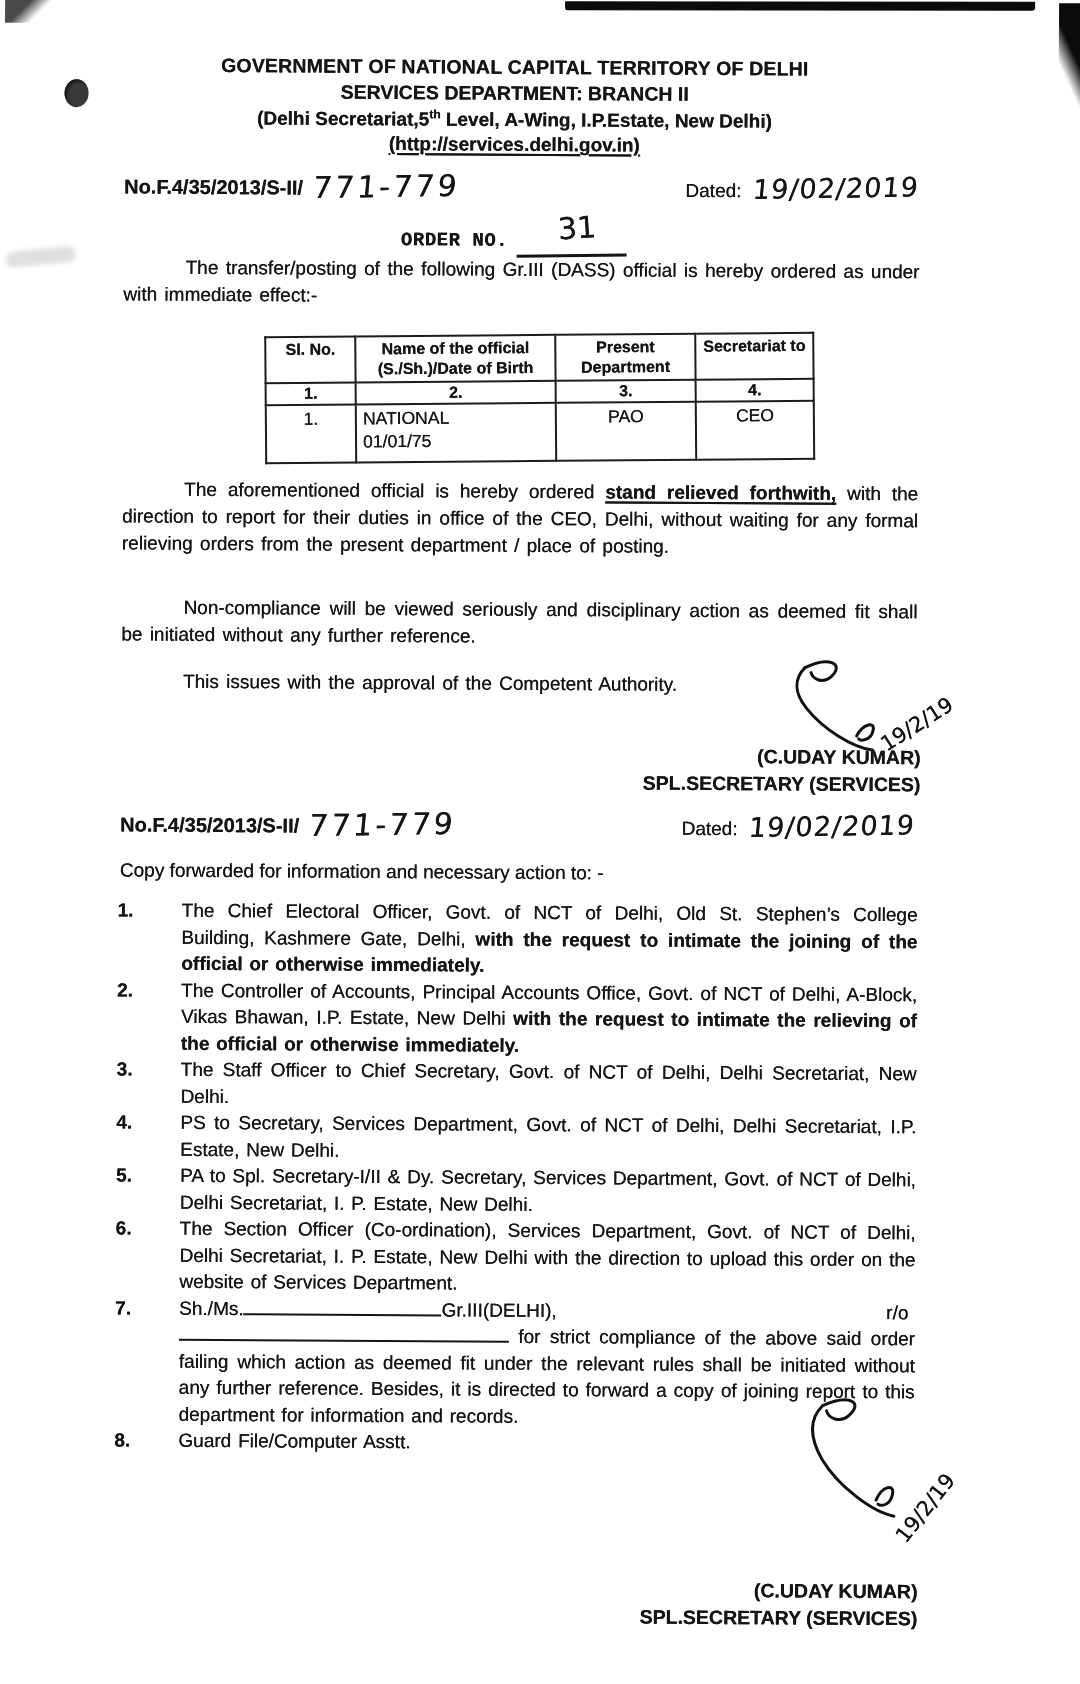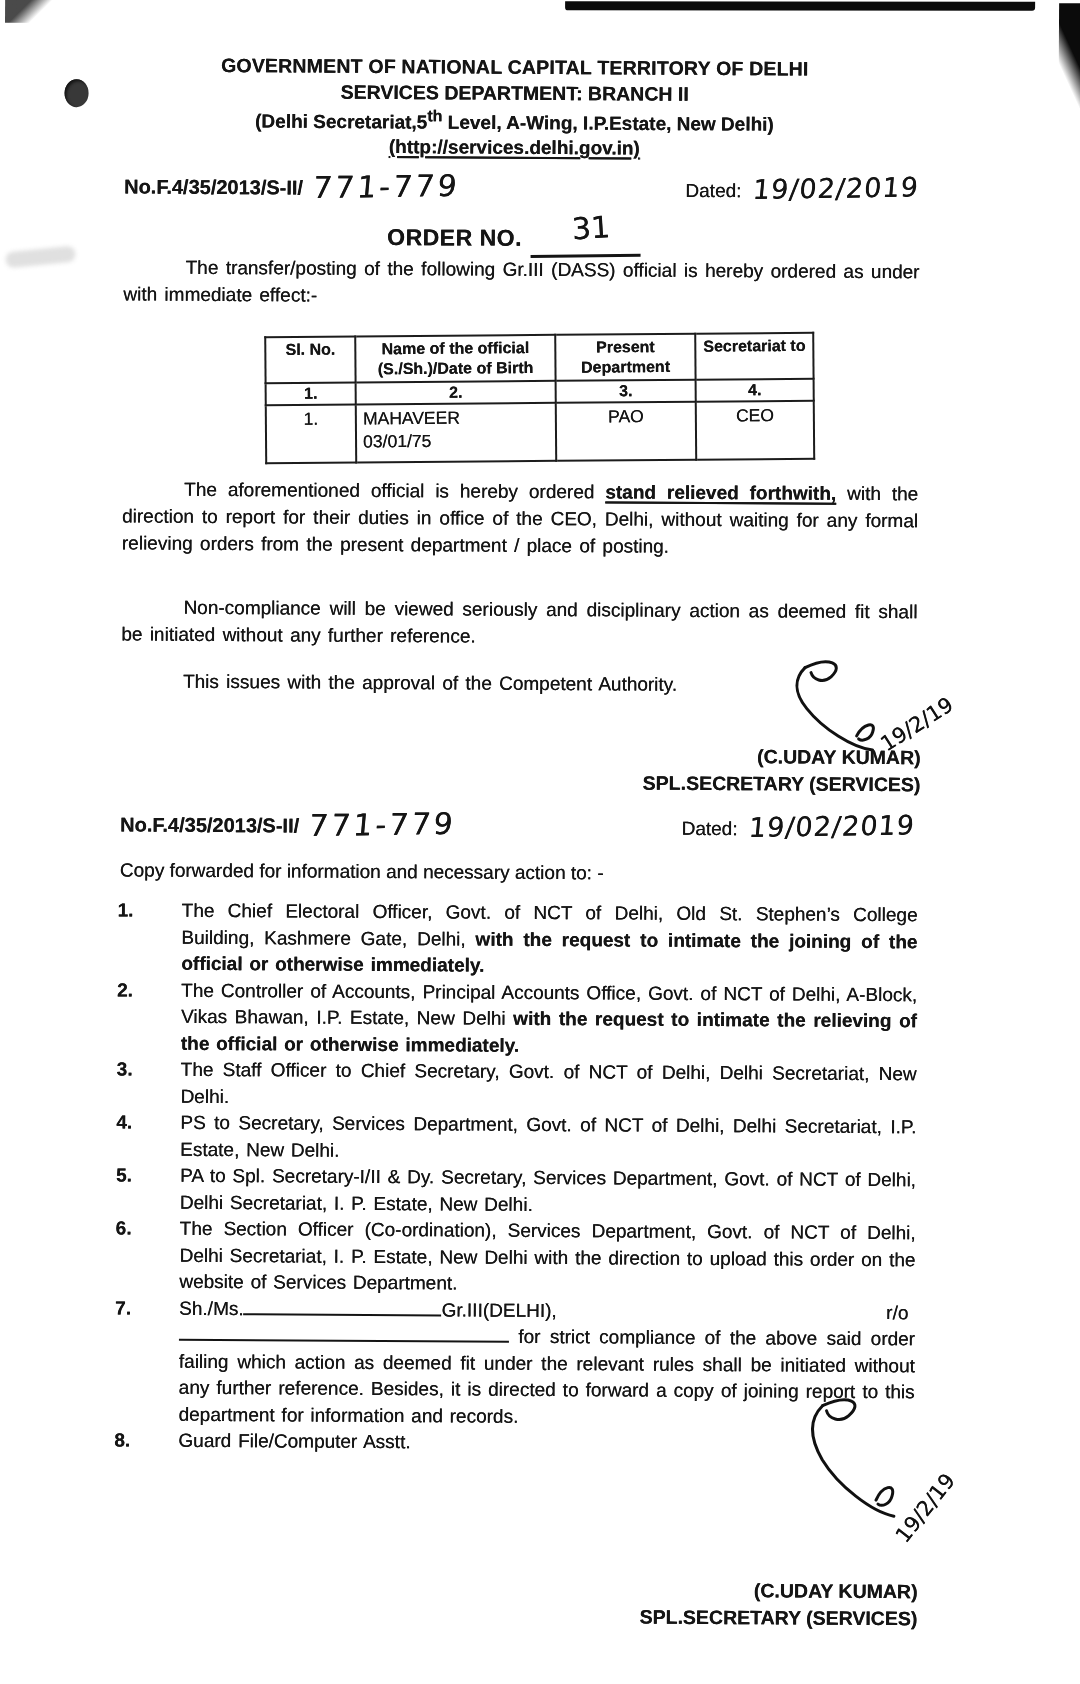--- a/index.html
+++ b/index.html
@@ -21,34 +21,34 @@
   .top-strip{left:560px;top:0;width:470px;height:9px;transform:skewY(-0.3deg);border-radius:0 0 3px 3px;}
   .top-left-mark{left:0;top:0;width:58px;height:26px;background:linear-gradient(135deg,#2a2a2a 0%,#2a2a2a 35%,transparent 60%);opacity:.85;}
   .right-wedge{right:0;top:0;width:26px;height:110px;background:linear-gradient(245deg,#0b0b0b 0%,#0b0b0b 45%,transparent 70%);}
   .hole-punch{left:60px;top:82px;width:24px;height:28px;border-radius:50%;background:#383838;box-shadow:inset 2px 2px 3px #141414;}
   .smudge{left:2px;top:252px;width:70px;height:16px;background:#9a9a9a;opacity:.30;border-radius:8px;filter:blur(2px);transform:rotate(-6deg);}
   
   .hdr{position:absolute;left:0;top:56px;width:1020px;text-align:center;}
   .hdr .t1{font-size:19.5px;font-weight:700;letter-spacing:.2px;}
   .hdr .t2{font-size:19.5px;font-weight:700;margin-top:3px;}
   .hdr .t3{font-size:19px;font-weight:700;margin-top:3px;}
-  .hdr .t3 sup{font-size:16px;}
+  .hdr .t3 sup{font-size:12px;}
   .hdr .t4{font-size:19px;font-weight:700;margin-top:3px;text-decoration:underline;text-decoration-thickness:2px;text-underline-offset:3px;}
   
   .refline{position:absolute;left:120px;width:795px;display:flex;align-items:baseline;}
   .ref1{top:168px;}
   .ref2{top:806px;}
   .ref-label{font-size:20px;font-weight:700;}
   .dated-label{font-size:19px;font-weight:400;margin-left:auto;}
   .hw{font-family:"DejaVu Sans",sans-serif;font-weight:400;transform:skewX(-6deg) rotate(-1.2deg);display:inline-block;letter-spacing:3px;}
   .hw-num{font-size:30px;margin-left:10px;position:relative;top:2px;}
   .hw-date{font-size:27px;margin-left:12px;letter-spacing:1px;}
   
   .orderline{position:absolute;left:0;top:218px;width:1020px;text-align:center;}
-  .orderline .lbl{font-size:23px;font-weight:700;letter-spacing:.5px;}
+  .orderline .lbl{font-size:19px;font-weight:700;letter-spacing:.5px;font-family:Liberation Mono, monospace;}
   .order-hw{position:relative;display:inline-block;margin-left:14px;width:100px;}
   .order-hw .num{font-family:"DejaVu Sans",sans-serif;font-size:30px;transform:rotate(-4deg);display:inline-block;position:relative;top:-8px;}
   .order-hw .rule{position:absolute;left:-10px;right:0;bottom:-4px;height:3px;background:#141414;transform:rotate(-1deg);}
   
   .para{position:absolute;left:120px;width:796px;font-size:19px;line-height:27px;text-align:justify;word-spacing:2px;}
   .indent{text-indent:62px;}
   .p1{top:256px;}
   .p2{top:478px;}
   .p3{top:596px;}
   .p4{top:670px;width:650px;}
@@ -127,21 +127,21 @@
       <th class="c-tr">Secretariat to</th>
     </tr>
     <tr class="numrow">
       <td>1.</td>
       <td>2.</td>
       <td>3.</td>
       <td>4.</td>
     </tr>
     <tr class="datarow">
       <td>1.</td>
-      <td class="nm"><span>MAHAVEER</span><br><span>03/01/75</span></td>
+      <td class="nm"><span>NATIONAL</span><br><span>01/01/75</span></td>
       <td>PAO</td>
       <td>CEO</td>
     </tr>
   </tbody>
     </table>
 
   <div class="para indent p2">
     <span>The aforementioned official is hereby ordered </span><span class="bold-ul">stand relieved forthwith,</span><span> with the direction to report for their duties in office of the CEO, Delhi, without waiting for any formal relieving orders from the present department / place of posting.</span>
   </div>
 

